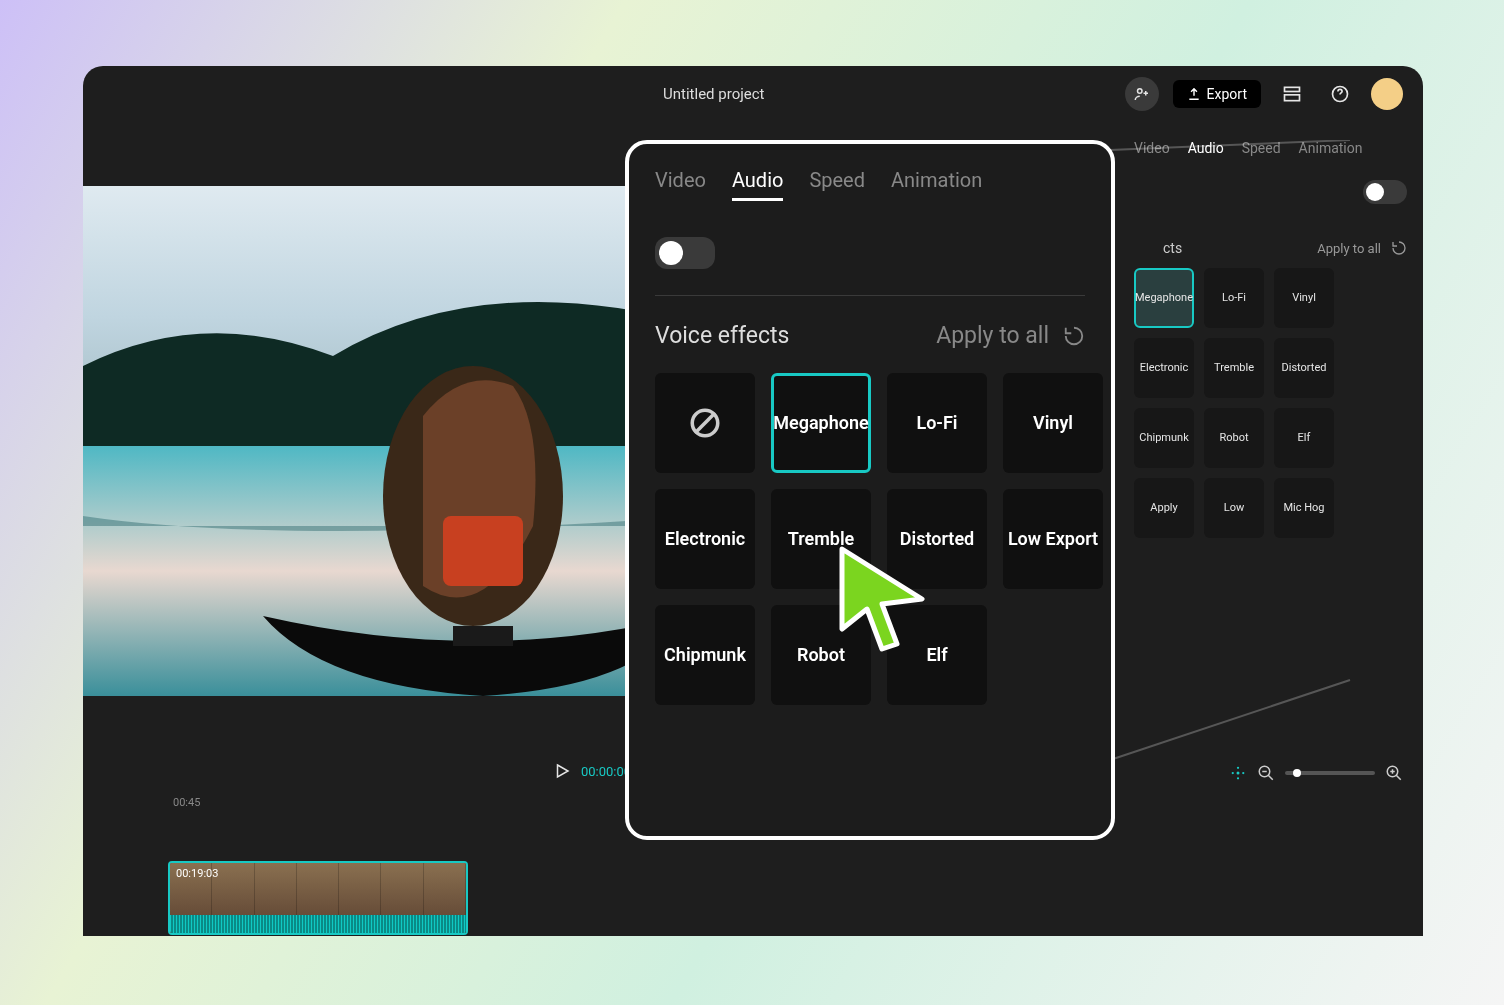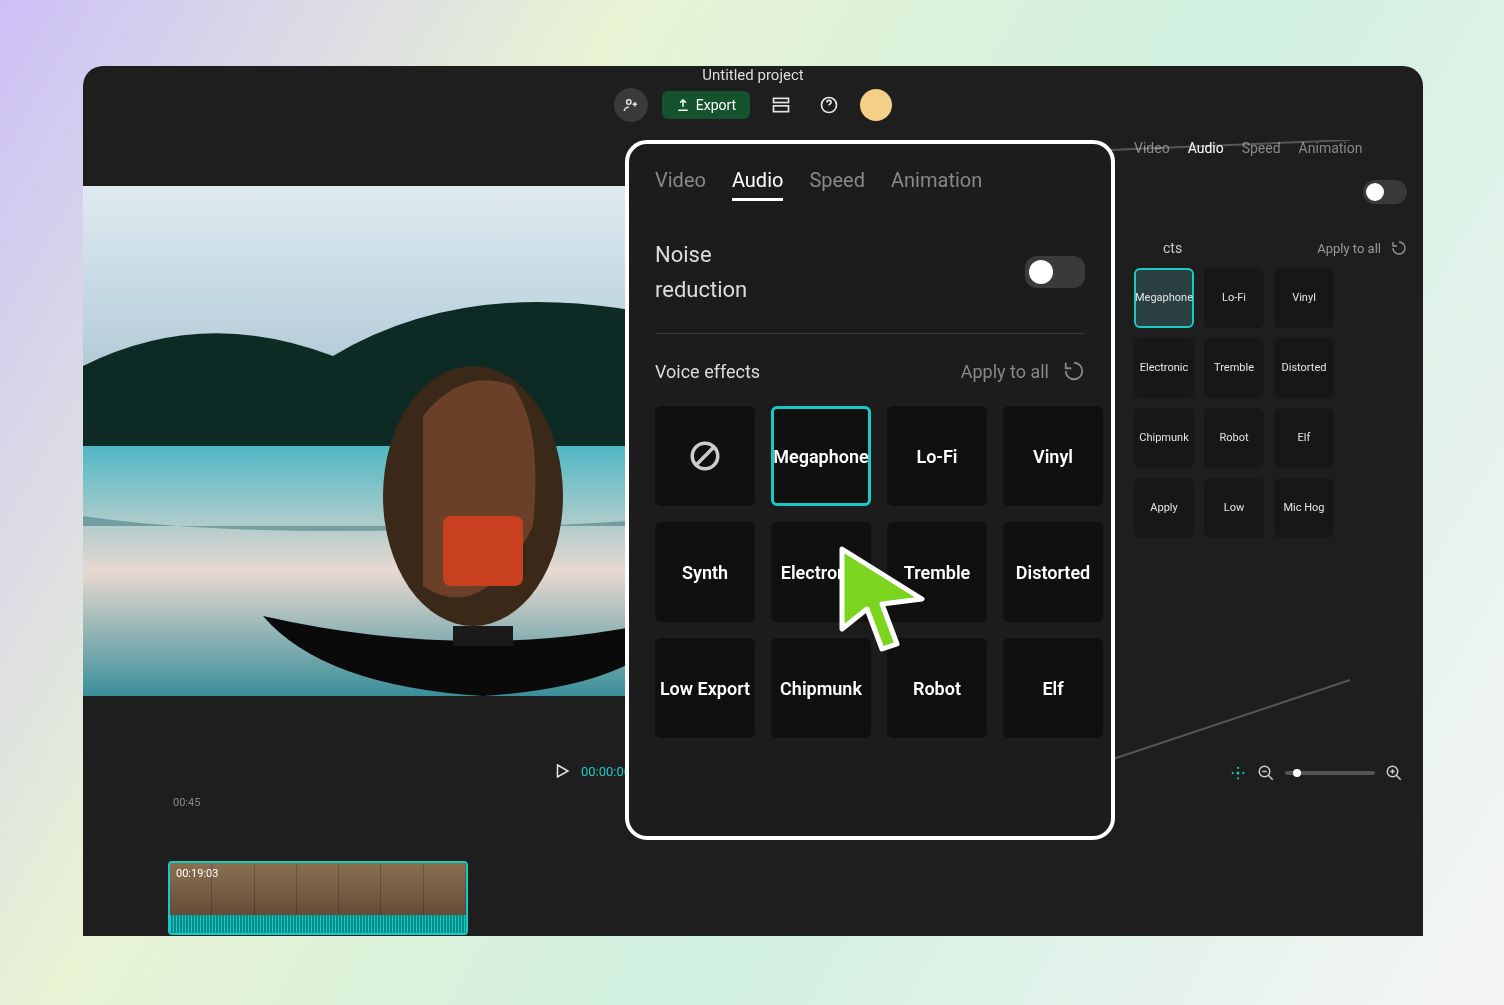--- a/index.html
+++ b/index.html
@@ -1,25 +1,25 @@
 <!DOCTYPE html>
 <html><head>
 <meta charset="utf-8">
 <style>
 * { margin:0; padding:0; box-sizing:border-box; font-family:-apple-system,BlinkMacSystemFont,"Segoe UI",Roboto,sans-serif; }
 body { width:1504px; height:1005px; background:linear-gradient(120deg,#cdc0f7 0%,#e8f3d4 30%,#d0f0e0 60%,#f5f5f5 100%); overflow:hidden; position:relative; }
 .app-window { position:absolute; left:83px; top:66px; width:1340px; height:870px; background:#1e1e1e; border-radius:20px 20px 0 0; overflow:hidden; }
 
 
-.topbar { height:56px; display:flex; align-items:center; justify-content:space-between; padding:0 20px; color:#e5e5e5;flex-direction:column; }
+.topbar { height:56px; display:flex; align-items:center; justify-content:space-between; padding:0 20px; color:#e5e5e5; }
 .topbar-center { flex:1; text-align:center; font-size:15px; color:#ddd; }
 .topbar-right { display:flex; align-items:center; gap:14px; }
 .icon-btn { width:34px; height:34px; border-radius:50%; display:flex; align-items:center; justify-content:center; color:#e5e5e5; cursor:pointer; }
 .icon-btn.dark { background:#3a3a3a; }
-.export-btn { background:#14532d; color:#fff; padding:6px 14px; border-radius:6px; display:flex; align-items:center; gap:6px; font-size:14px; cursor:pointer; }
+.export-btn { background:#000000; color:#fff; padding:6px 14px; border-radius:6px; display:flex; align-items:center; gap:6px; font-size:14px; cursor:pointer; }
 .avatar { width:32px; height:32px; border-radius:50%; background:#f4cf87; }
 
 
 .panel { position:absolute; right:0; top:60px; width:305px; bottom:180px; background:#1e1e1e; color:#c5c5c5; padding:0 16px; }
 .panel-tabs { display:flex; gap:18px; font-size:14px; padding:14px 0; color:#888; }
 .panel-tabs .active { color:#fff; }
 .panel .toggle-row { display:flex; justify-content:flex-end; padding:10px 0 30px; }
 .toggle { width:44px; height:24px; background:#3a3a3a; border-radius:12px; position:relative; cursor:pointer; }
 .toggle .knob { position:absolute; width:18px; height:18px; background:#fff; border-radius:50%; top:3px; left:3px; }
 .sec-head { display:flex; align-items:center; justify-content:space-between; font-size:14px; padding:6px 0 12px; color:#ccc;margin-left:29px; }
@@ -55,21 +55,21 @@
 
 
 .callout { position:absolute; left:625px; top:140px; width:490px; height:700px; background:#1c1c1c; border:4px solid #fff; border-radius:22px; padding:24px 26px; color:#e5e5e5; z-index:5; }
 .callout-tabs { display:flex; gap:26px; font-size:20px; color:#888; }
 .callout-tabs .at { color:#fff; border-bottom:3px solid #fff; padding-bottom:6px; }
 .noise-row { display:flex; justify-content:space-between; align-items:center; margin-top:36px; }
 .noise-row .lbl { font-size:22px; color:#ddd; line-height:1.6; }
 .noise-row .toggle { width:60px; height:32px; }
 .noise-row .toggle .knob { width:24px; height:24px; top:4px; left:4px; }
 .hr { height:1px; background:#3a3a3a; margin:26px 0; }
-.voice-head { display:flex; align-items:center; justify-content:space-between; font-size:18px; color:#ddd; }
+.voice-head { display:flex; align-items:center; justify-content:space-between; font-size:23px; color:#ddd; }
 .voice-head .r { display:flex; align-items:center; gap:14px; color:#888; }
 .effects-grid { display:grid; grid-template-columns:repeat(4,100px); gap:16px; margin-top:24px; }
 .effect { width:100px; height:100px; background:#101010; border-radius:6px; display:flex; align-items:center; justify-content:center; font-size:18px; font-weight:600; color:#fff; text-align:center; line-height:1.2; cursor:pointer; }
 .effect.selected { border:3px solid #18c9c4; }
 .effect.none { color:#ccc; font-size:28px; }
 
 .cursor-arrow { position:absolute; left:832px; top:544px; z-index:10; }
 .connector { position:absolute; left:1100px; top:140px; z-index:3; pointer-events:none; }
 
 svg { display:block; }
@@ -238,24 +238,20 @@
 </svg>
 
 <div class="callout">
   <div class="callout-tabs">
     <span>Video</span>
     <span class="at">Audio</span>
     <span>Speed</span>
     <span>Animation</span>
   </div>
   <div class="noise-row">
-    <div class="lbl">
-      <div>Noise</div>
-      <div>reduction</div>
-    </div>
     <div class="toggle">
         <div class="knob"></div>
       </div>
   </div>
   <div class="hr"></div>
   <div class="voice-head">
     <span>Voice effects</span>
     <div class="r">
       <span>Apply to all</span>
       <svg width="22" height="22" viewBox="0 0 24 24" fill="none" stroke="#888" stroke-width="2">
@@ -266,21 +262,20 @@
   <div class="effects-grid">
       <div class="effect none">
         <svg width="34" height="34" viewBox="0 0 24 24" fill="none" stroke="#ccc" stroke-width="2.5">
           <circle cx="12" cy="12" r="9"></circle>
           <path d="M5 19L19 5"></path>
         </svg>
       </div>
       <div class="effect selected">Megaphone</div>
       <div class="effect">Lo-Fi</div>
       <div class="effect">Vinyl</div>
-      <div class="effect">Synth</div>
       <div class="effect">Electronic</div>
       <div class="effect">Tremble</div>
       <div class="effect">Distorted</div>
       <div class="effect">Low Export</div>
       <div class="effect">Chipmunk</div>
       <div class="effect">Robot</div>
       <div class="effect">Elf</div>
     </div>
 </div>
 

